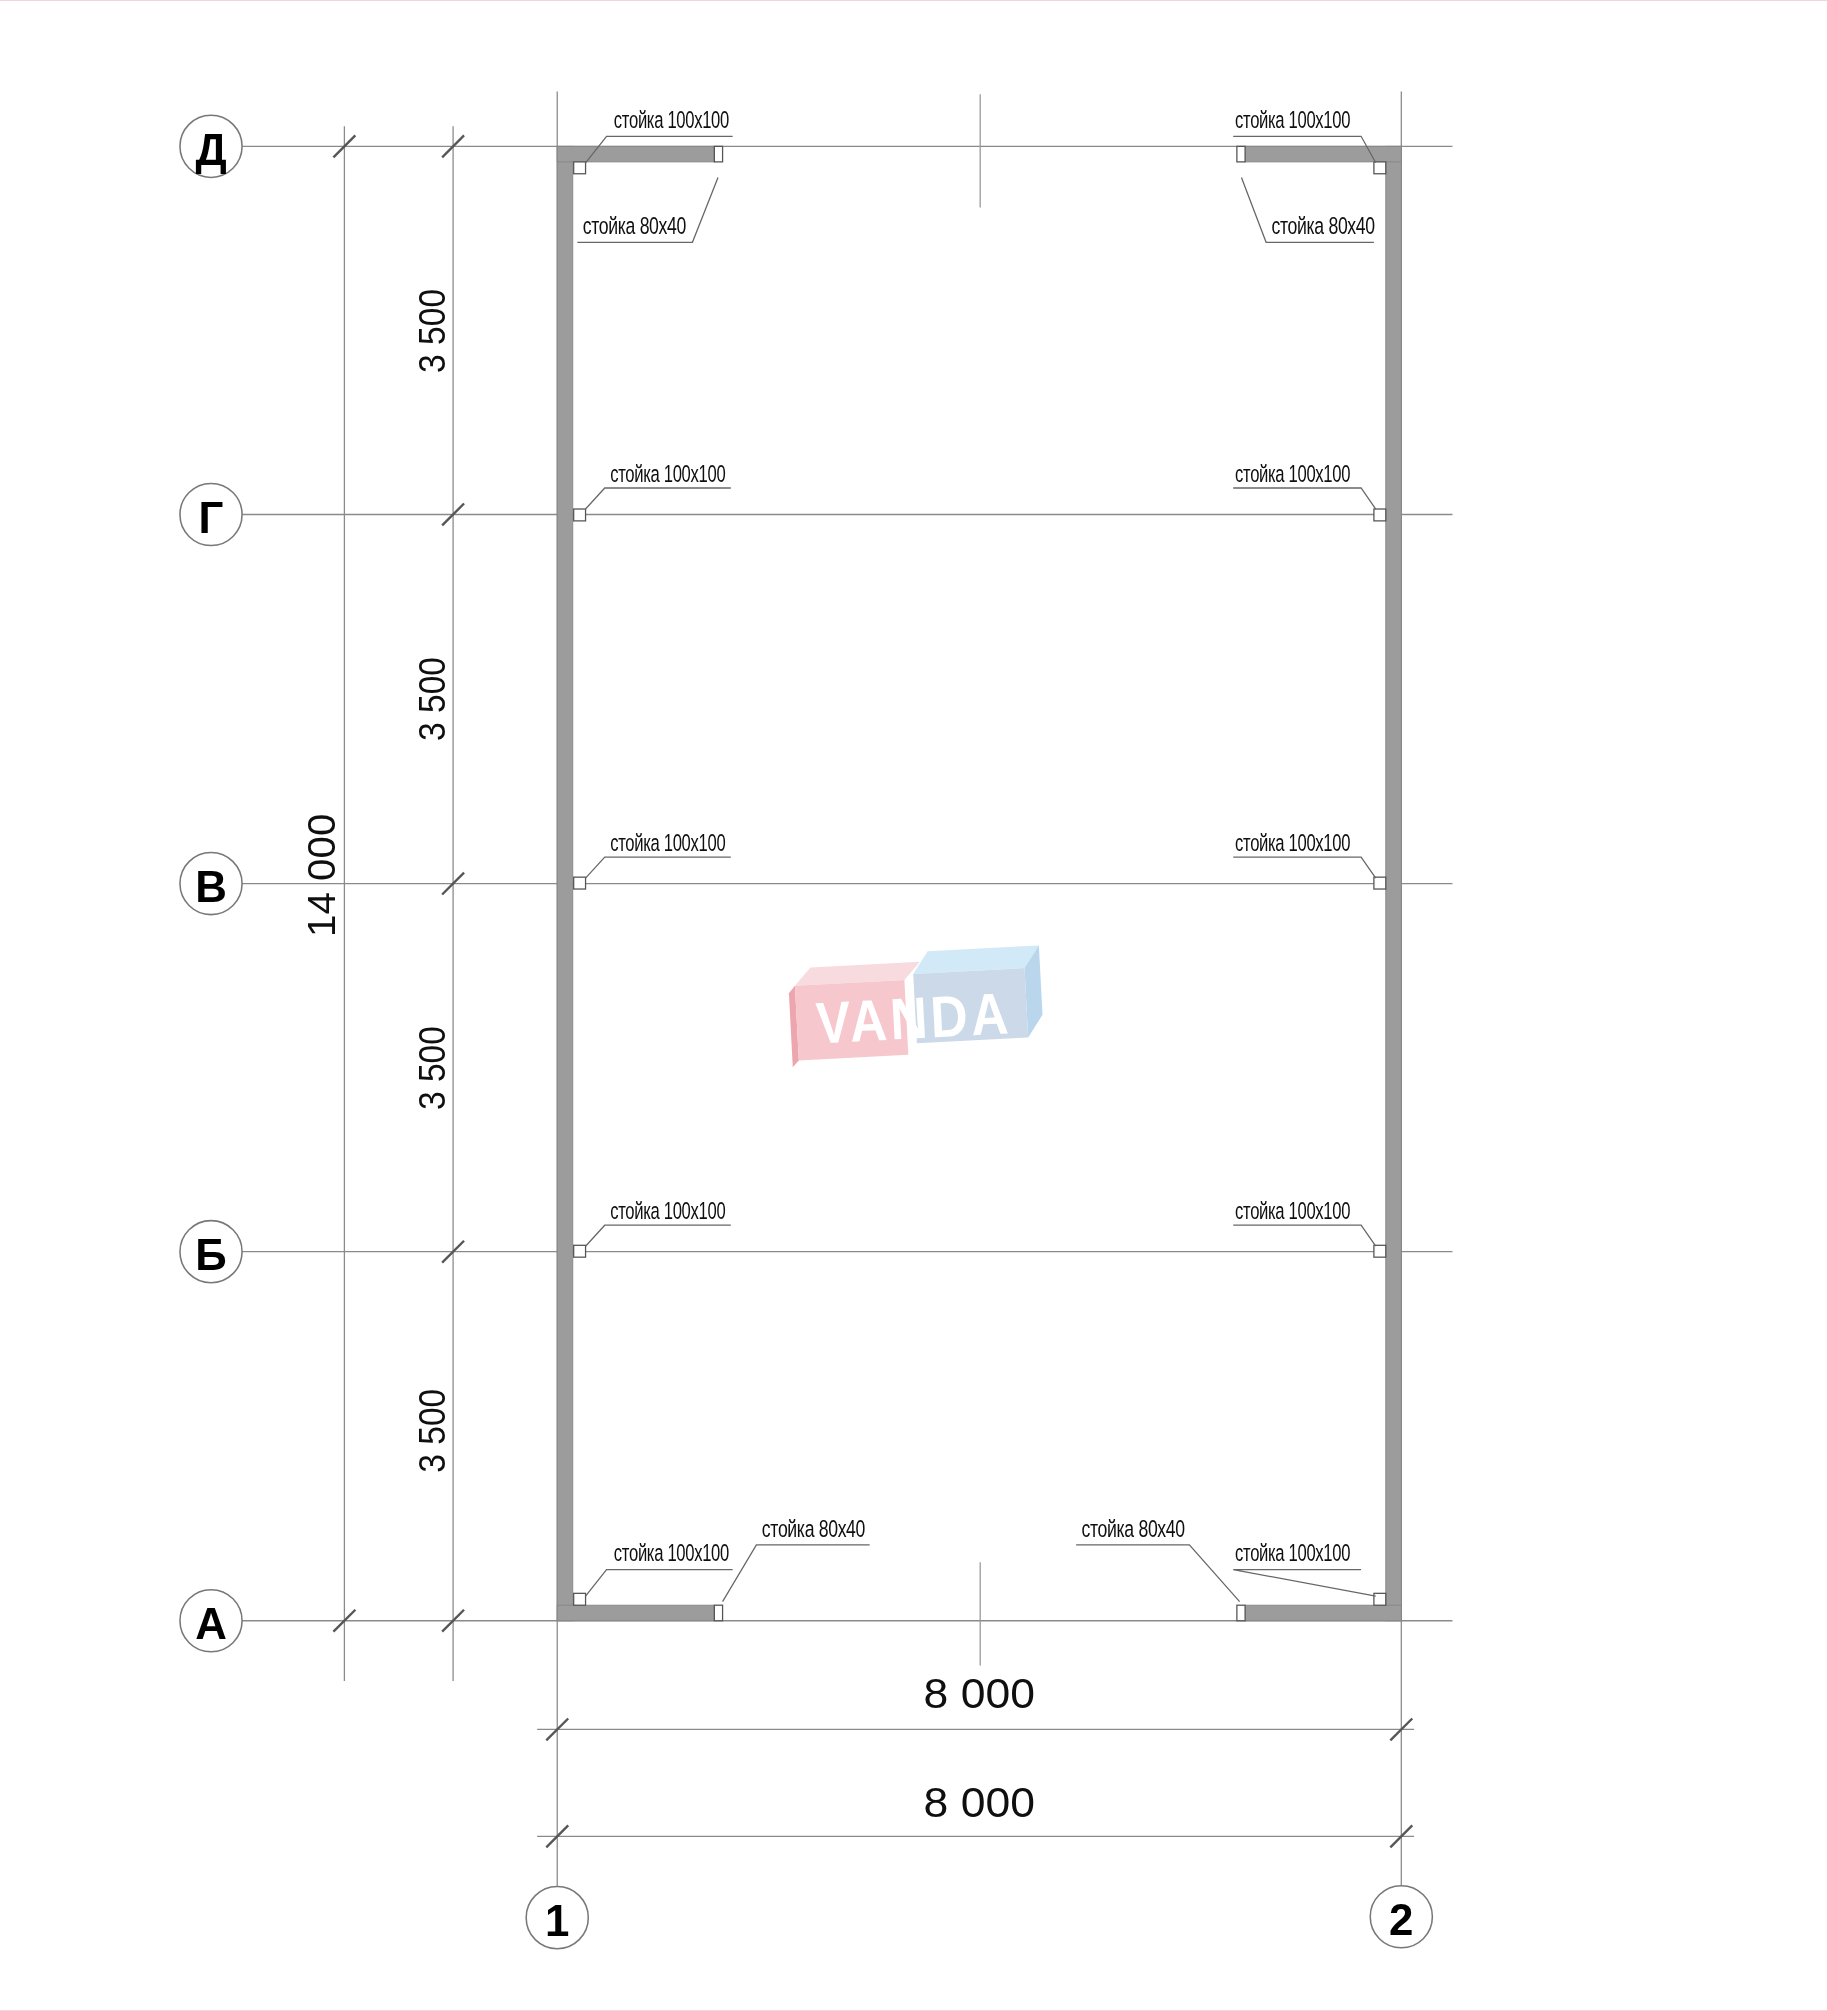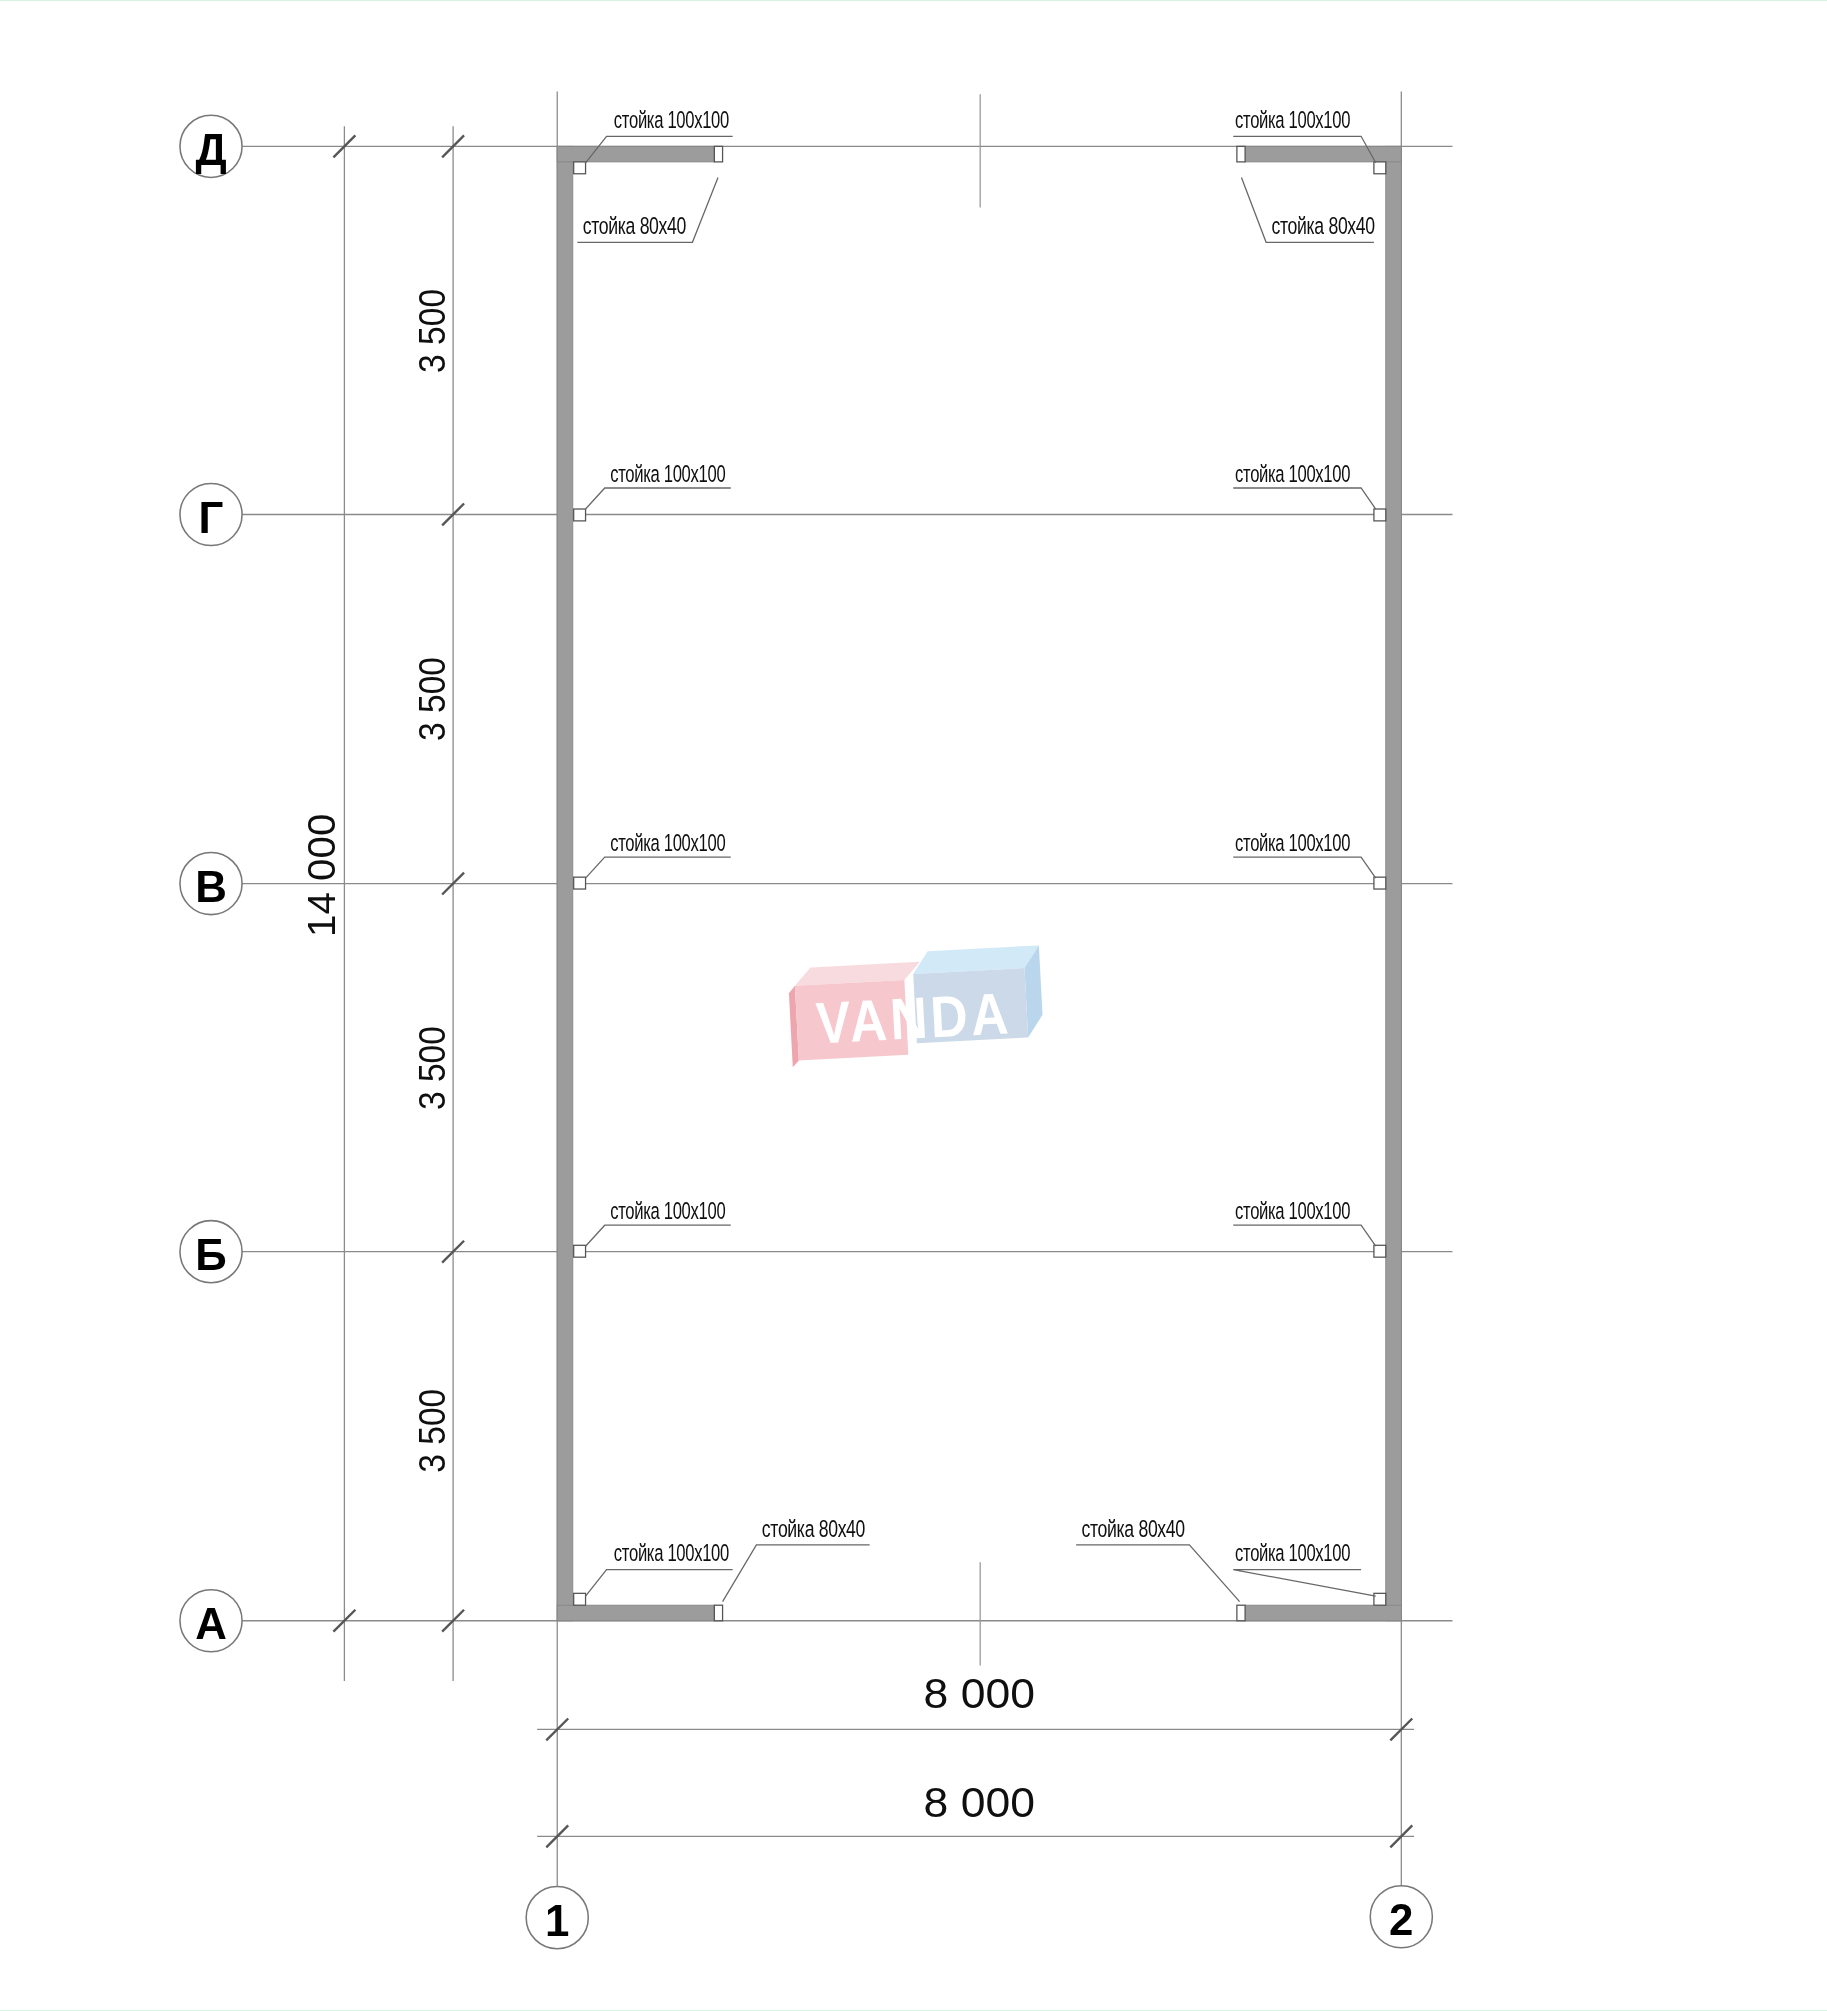--- a/index.html
+++ b/index.html
@@ -1,16 +1,16 @@
 <!DOCTYPE html>
 <html style="font-size:14.6px"><head>
 <meta charset="utf-8">
 <style>
   html,body{margin:0;padding:0;background:#fff;}
-  .canvas{position:relative;width:1827px;height:2011px;background:#22c55e;overflow:hidden;
+  .canvas{position:relative;width:1827px;height:2011px;background:#be185d;overflow:hidden;
           font-family:"Liberation Sans","DejaVu Sans",sans-serif;}
   svg{position:absolute;left:0;top:0;}
   .axisline{stroke:#8a8a8a;stroke-width:1.4;}
   .centerline{stroke:#9a9a9a;stroke-width:1.4;}
   .dimline{stroke:#8a8a8a;stroke-width:1.4;}
   .tick{stroke:#565656;stroke-width:2.6;}
   .wall{stroke:#868686;stroke-width:1;}
   .post{fill:#ffffff;stroke:#555555;stroke-width:1.4;}
   .leader{stroke:#676767;stroke-width:1.4;fill:none;}
   .callout-text{font-size:26px;fill:#0f0f0f;letter-spacing:-0.5px;}

